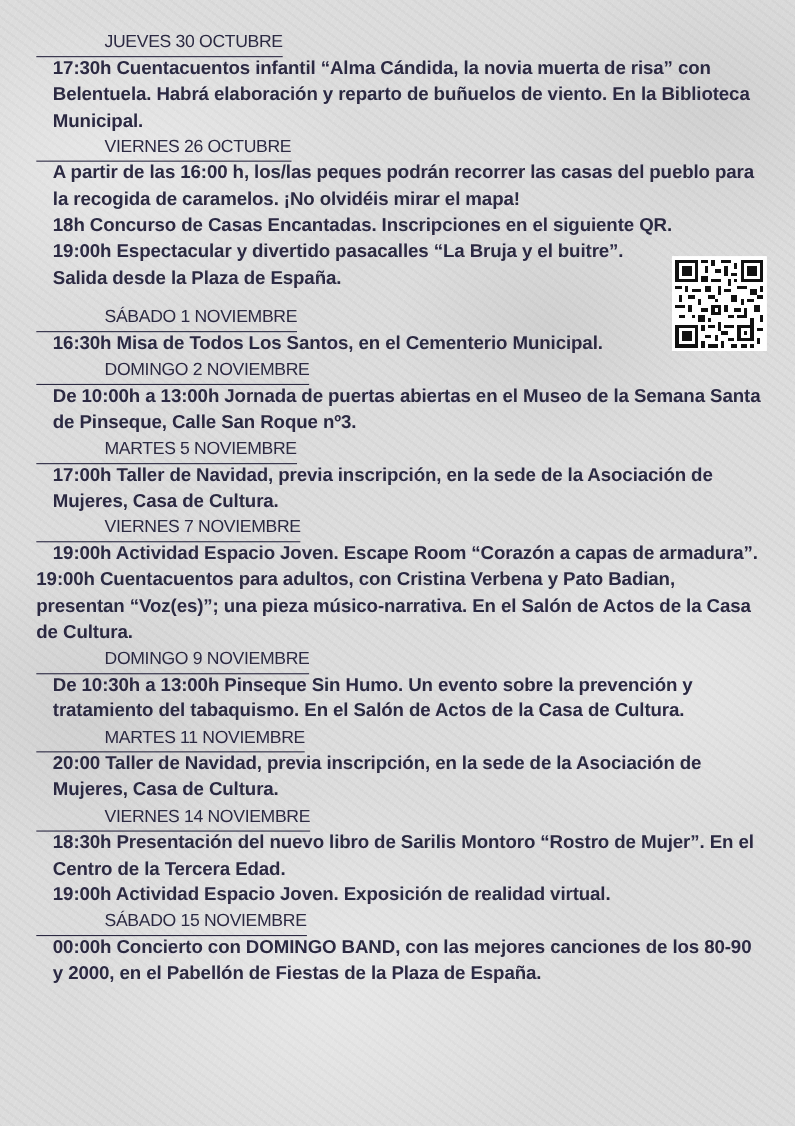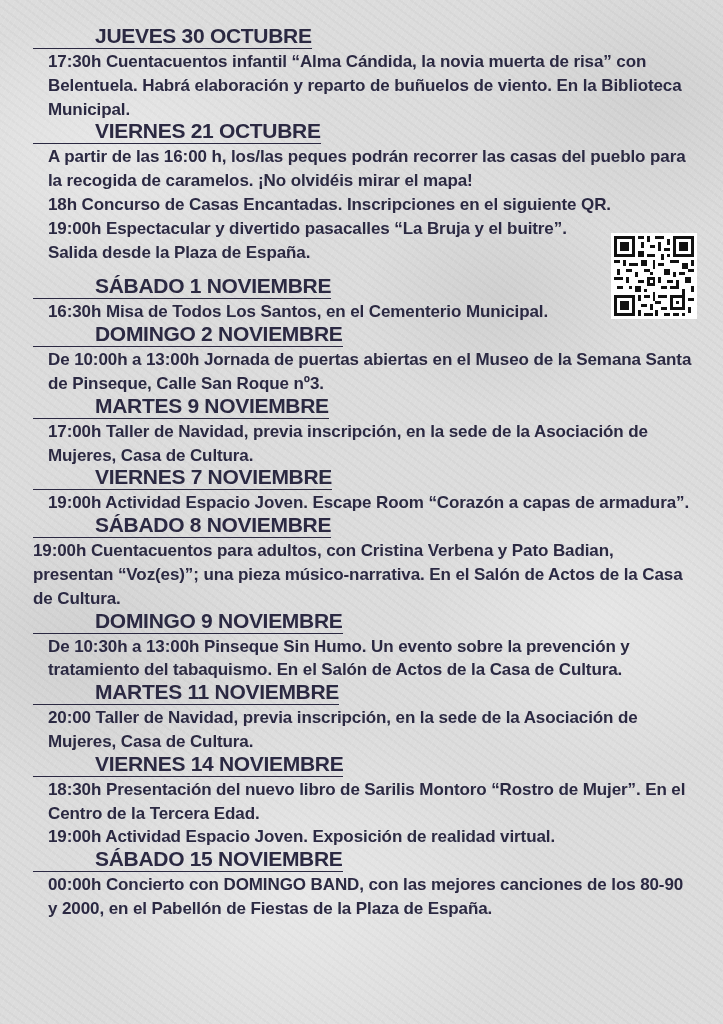--- a/index.html
+++ b/index.html
@@ -24,21 +24,21 @@
   }
   .content {
     position: absolute; left: 33px; top: 26px; width: 660px;
     font-size: 17px; line-height: 23.8px; font-weight: bold;
     letter-spacing: -0.1px;
   }
   .heading {
     position: relative; height: 22px; margin: 0;
     border-bottom: 1.5px solid #2b2942;
     display: inline-block; padding-left: 62px; padding-right: 0;
-    font-size: 21px; line-height: 20px; font-weight: bold;
+    font-size: 16px; line-height: 20px; font-weight: normal;
     letter-spacing: -0.3px;
   }
   .heading-row { height: 24px; }
   .para { margin: 0; }
   .indent { padding-left: 15px; }
   .it { }
   .spacer { height: 12px; }
   .qr {
     position: absolute; left: 611px; top: 233px; width: 86px; height: 86px;
     background: #fff; padding: 0;
@@ -48,39 +48,38 @@
 </head>
 <body>
 
 <div class="texture"></div>
 
 <div class="content">
 
   <div class="heading-row"><div class="heading">JUEVES 30 OCTUBRE</div></div>
   <p class="para indent"><span>17:30h Cuentacuentos infantil </span><span class="it">“Alma Cándida, la novia muerta de risa”</span><span> con Belentuela. Habrá elaboración y reparto de buñuelos de viento. En la Biblioteca Municipal.</span></p>
 
-  <div class="heading-row"><div class="heading">VIERNES 21 OCTUBRE</div></div>
+  <div class="heading-row"><div class="heading">VIERNES 26 OCTUBRE</div></div>
   <p class="para indent"><span>A partir de las 16:00 h, los/las peques podrán recorrer las casas del pueblo para la recogida de caramelos. ¡No olvidéis mirar el mapa!</span></p>
   <p class="para indent"><span>18h Concurso de Casas Encantadas. Inscripciones en el siguiente QR.</span></p>
   <p class="para indent" style="padding-right:90px"><span>19:00h Espectacular y divertido pasacalles </span><span class="it">“La Bruja y el buitre”</span><span>. Salida desde la Plaza de España.</span></p>
   <div class="spacer"></div>
 
   <div class="heading-row"><div class="heading">SÁBADO 1 NOVIEMBRE</div></div>
   <p class="para indent"><span>16:30h Misa de Todos Los Santos, en el Cementerio Municipal.</span></p>
 
   <div class="heading-row"><div class="heading">DOMINGO 2 NOVIEMBRE</div></div>
   <p class="para indent"><span>De 10:00h a 13:00h Jornada de puertas abiertas en el Museo de la Semana Santa de Pinseque, Calle San Roque nº3.</span></p>
 
-  <div class="heading-row"><div class="heading">MARTES 9 NOVIEMBRE</div></div>
+  <div class="heading-row"><div class="heading">MARTES 5 NOVIEMBRE</div></div>
   <p class="para indent"><span>17:00h Taller de Navidad, previa inscripción, en la sede de la Asociación de Mujeres, Casa de Cultura.</span></p>
 
   <div class="heading-row"><div class="heading">VIERNES 7 NOVIEMBRE</div></div>
   <p class="para indent"><span>19:00h Actividad Espacio Joven. Escape Room </span><span class="it">“Corazón a capas de armadura”.</span></p>
 
-  <div class="heading-row"><div class="heading">SÁBADO 8 NOVIEMBRE</div></div>
   <p class="para"><span>19:00h Cuentacuentos para adultos, con Cristina Verbena y Pato Badian, presentan “Voz(es)”; una pieza músico-narrativa. En el Salón de Actos de la Casa de Cultura.</span></p>
 
   <div class="heading-row"><div class="heading">DOMINGO 9 NOVIEMBRE</div></div>
   <p class="para indent"><span>De 10:30h a 13:00h Pinseque Sin Humo. Un evento sobre la prevención y tratamiento del tabaquismo. En el Salón de Actos de la Casa de Cultura.</span></p>
 
   <div class="heading-row"><div class="heading">MARTES 11 NOVIEMBRE</div></div>
   <p class="para indent"><span>20:00 Taller de Navidad, previa inscripción, en la sede de la Asociación de Mujeres, Casa de Cultura.</span></p>
 
   <div class="heading-row"><div class="heading">VIERNES 14 NOVIEMBRE</div></div>
   <p class="para indent"><span>18:30h Presentación del nuevo libro de Sarilis Montoro </span><span class="it">“Rostro de Mujer”</span><span>. En el Centro de la Tercera Edad.</span></p>

